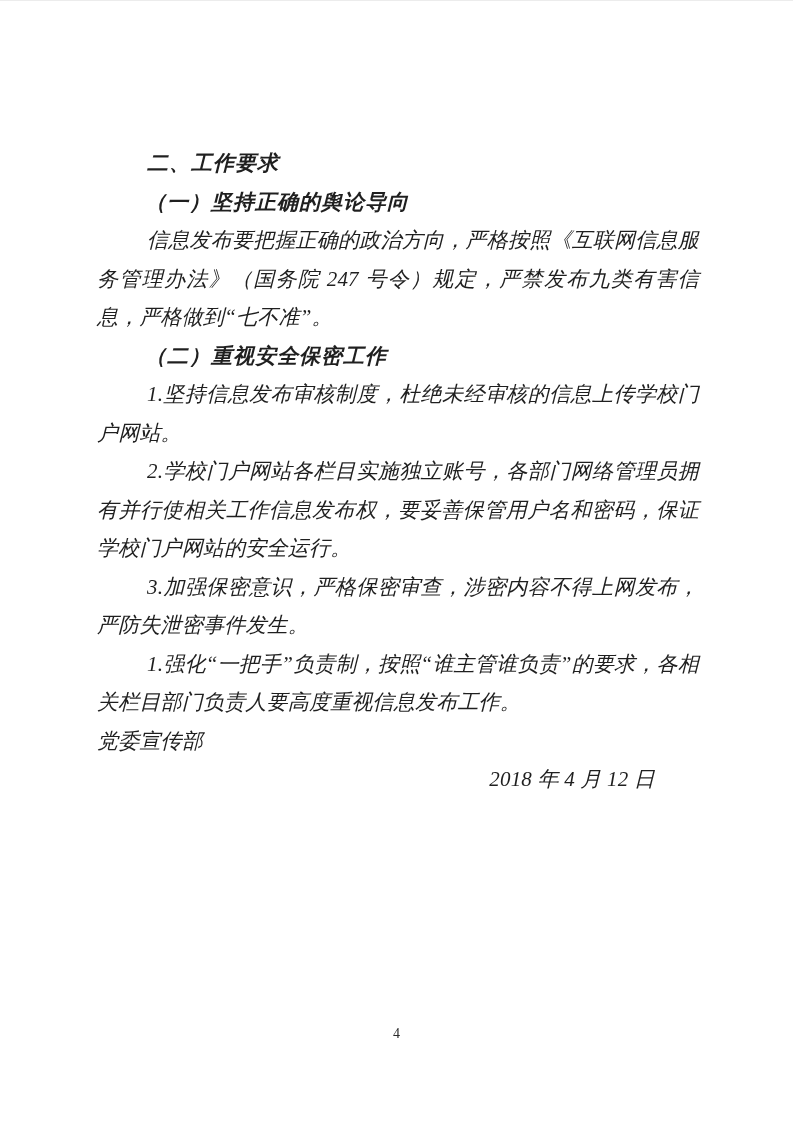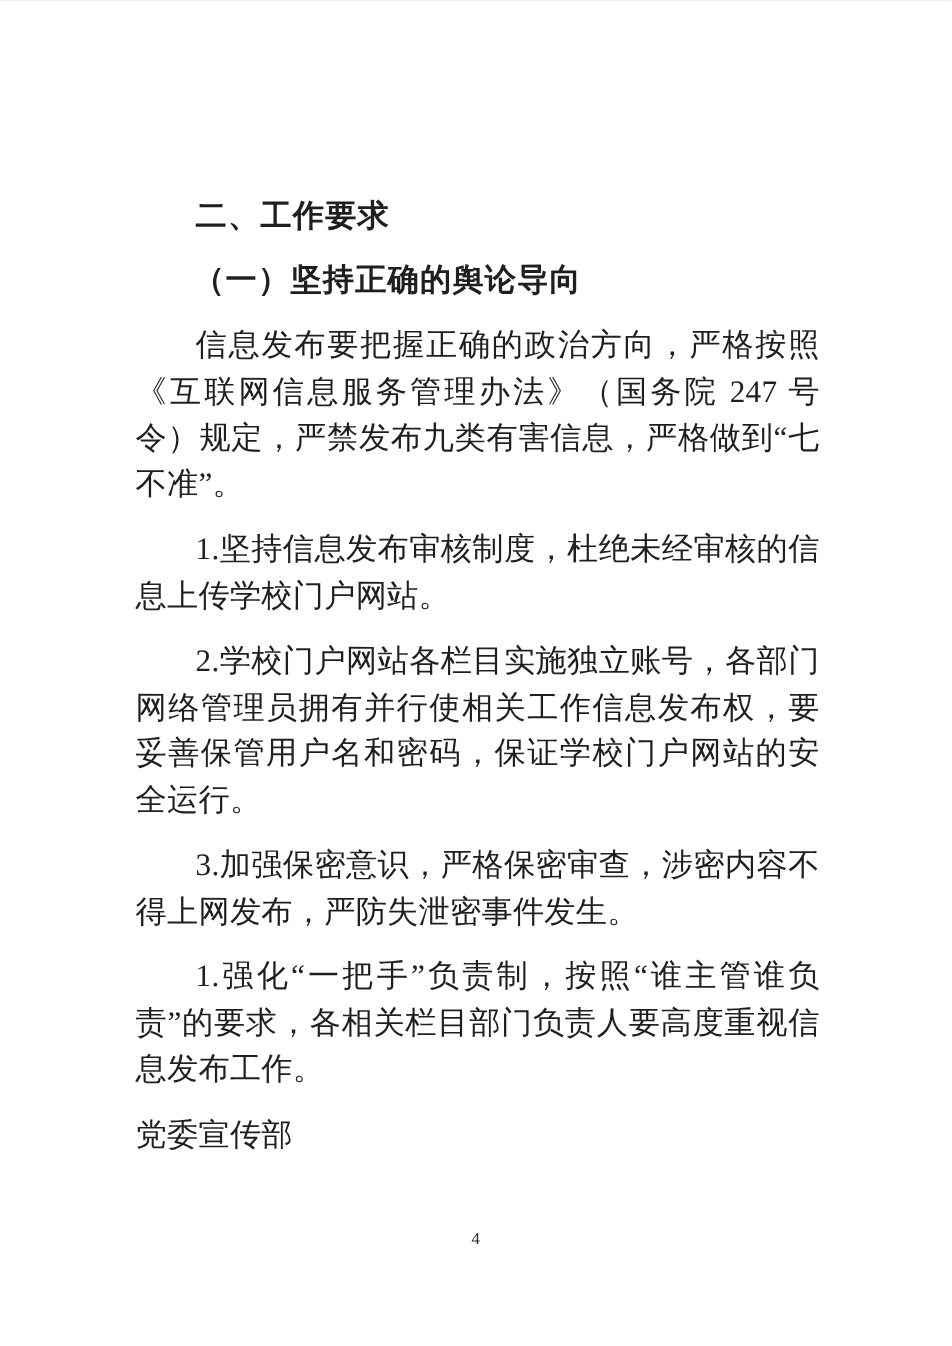--- a/index.html
+++ b/index.html
@@ -16,24 +16,25 @@
     overflow: hidden;
     border-top: 1px solid #ececec;
   }
   .page {
     position: absolute;
     left: 97px;
     top: 143px;
     width: 602px;
   }
   .line {
-    font-size: 26px;
+    font-size: 21px;
     line-height: 38.5px;
-    margin: 16px;
+    margin: 0;
     letter-spacing: 0.2px;
+    font-style: italic;
   }
   .h1 {
     font-family: "Liberation Sans", sans-serif;
     font-weight: bold;
     text-indent: 50px;
     letter-spacing: 1px;
   }
   .h2 {
     font-weight: bold;
     text-indent: 48px;
@@ -62,20 +63,22 @@
     color: #2a2a2a;
   }
 </style>
 </head>
 <body>
 
 <div class="page">
   <p class="line h1">二、工作要求</p>
   <p class="line h2">（一）坚持正确的舆论导向</p>
   <p class="line para">信息发布要把握正确的政治方向，严格按照《互联网信息服务管理办法》（国务院 247 号令）规定，严禁发布九类有害信息，严格做到“七不准”。</p>
+  <p class="line h2">（二）重视安全保密工作</p>
   <p class="line para">1.坚持信息发布审核制度，杜绝未经审核的信息上传学校门户网站。</p>
   <p class="line para">2.学校门户网站各栏目实施独立账号，各部门网络管理员拥有并行使相关工作信息发布权，要妥善保管用户名和密码，保证学校门户网站的安全运行。</p>
   <p class="line para">3.加强保密意识，严格保密审查，涉密内容不得上网发布，严防失泄密事件发生。</p>
   <p class="line para">1.强化“一把手”负责制，按照“谁主管谁负责”的要求，各相关栏目部门负责人要高度重视信息发布工作。</p>
   <p class="line signature">党委宣传部</p>
+  <p class="line date">2018 年 4 月 12 日</p>
 </div>
 
 <div class="page-number">4</div>
 
 </body></html>

